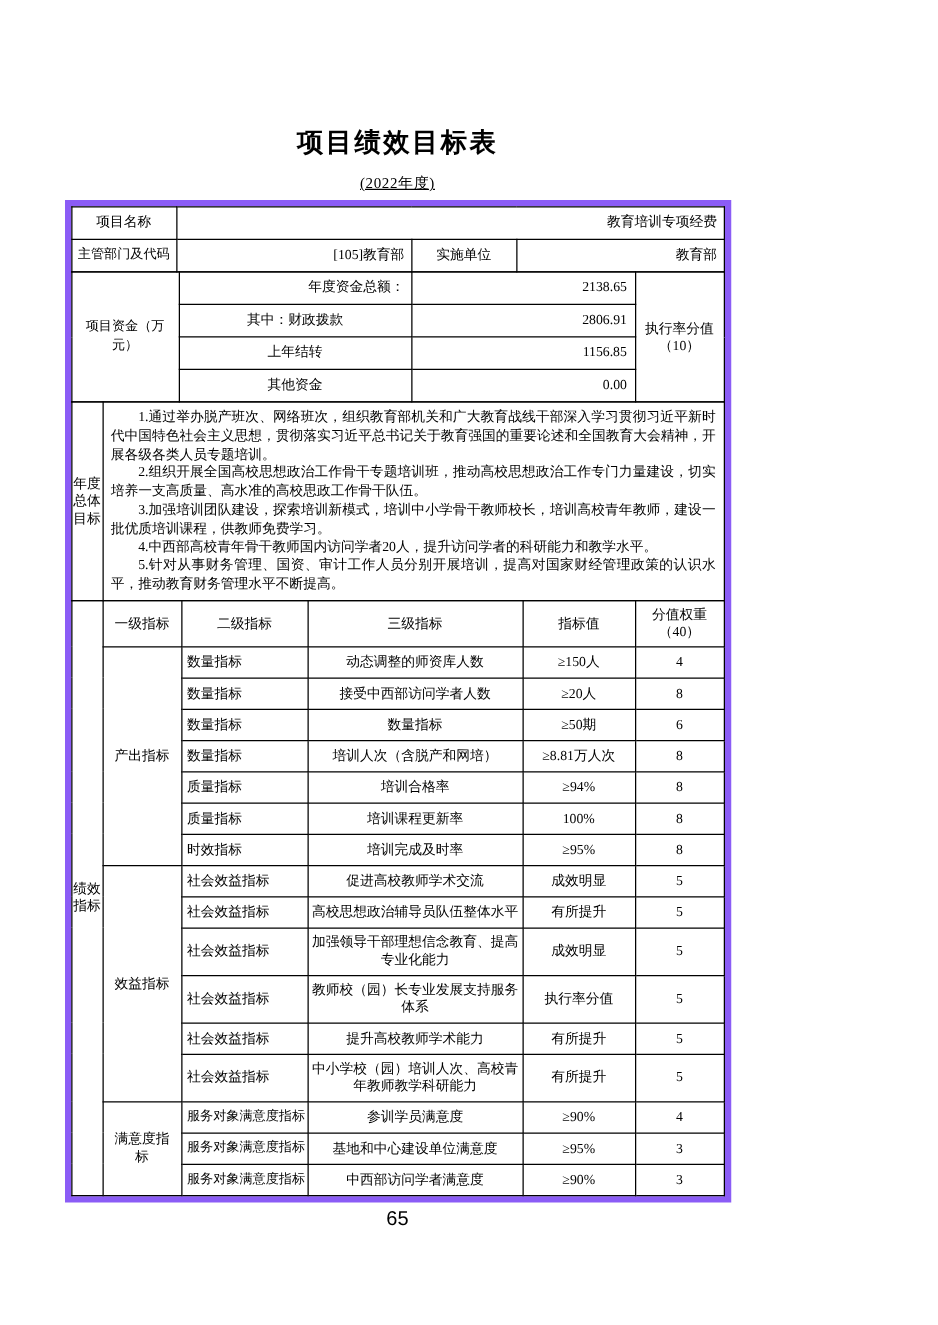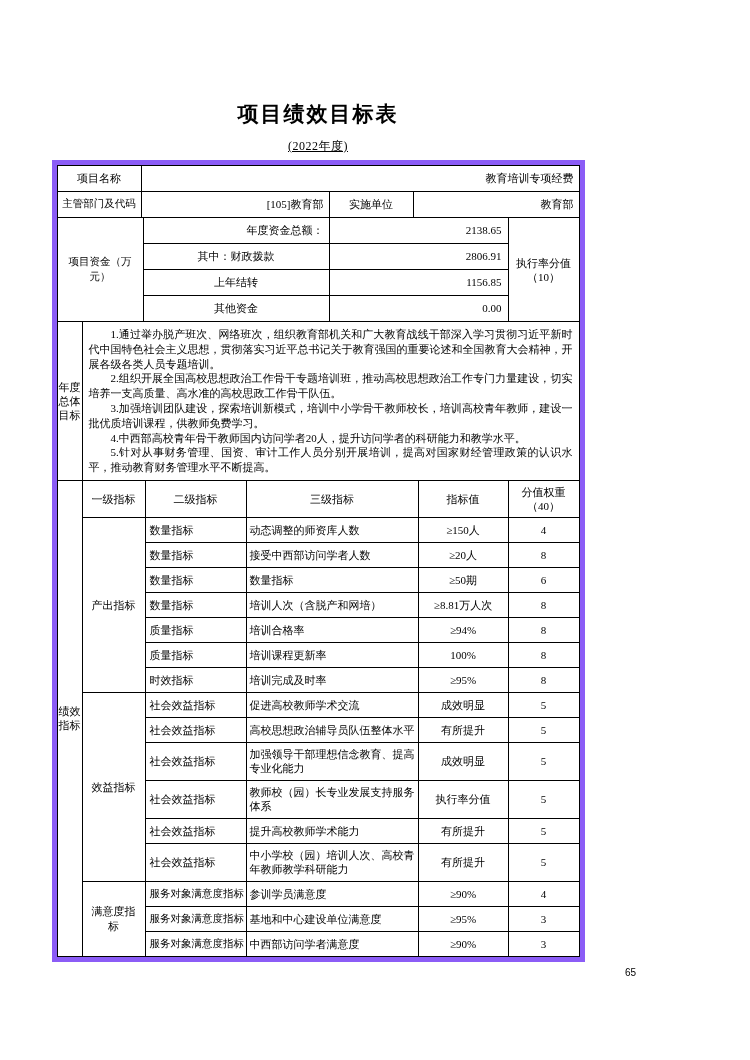--- a/index.html
+++ b/index.html
@@ -21,25 +21,25 @@
   .r{text-align:right;padding-right:6px;}
   .fit{font-size:10.5px;padding-left:2px;padding-right:2px;text-align:center;}
   tr.h26{height:26px;}
   tr.h37{height:37px;}
   tr.h40{height:38px;}
   tr.h25{height:25px;}
   .vlabel{padding:1px 1px;text-align:left;line-height:14px;}
   .two-line{line-height:14px;}
   .goal-cell{padding:5px 6px;vertical-align:middle;margin-top:20px;}
   .goal-cell p{margin:0;text-indent:2em;text-align:justify;line-height:14.8px;font-size:11px;}
-  .l3{padding:1px 3px;text-align:left;}
+  .l3{padding:1px 3px;text-align:center;}
   .l2{padding:1px 4px;text-align:left;white-space:nowrap;}
   .page-number{
-    position:absolute;left:0;right:0;top:967px;text-align:right;
-    font-family:"Liberation Sans","DejaVu Sans",sans-serif;font-size:10px;
+    position:absolute;left:0;right:0;top:967px;text-align:center;
+    font-family:"Liberation Sans","DejaVu Sans",sans-serif;font-size:16px;
   }
 </style>
 </head>
 <body>
 
 <div class="page">
 
   <div class="doc-title">项目绩效目标表</div>
   <div class="doc-subtitle">(2022年度)</div>
 

